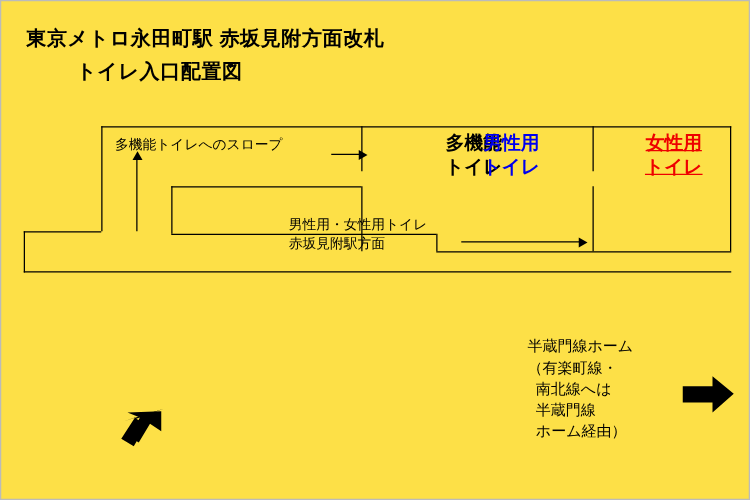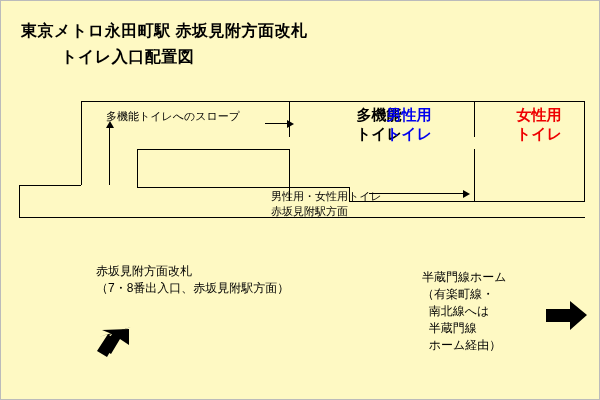--- a/index.html
+++ b/index.html
@@ -13,21 +13,21 @@
     font-family: "Liberation Sans", sans-serif;
     color: #000000;
     overflow: hidden;
   }
   #page {
     position: relative;
     width: 600px;
     height: 400px;
     border: 1px solid #bbbbbb;
     box-sizing: border-box;
-    background: #fef9c3;
+    background: #fde047;
   }
 
   
   .title-line {
     position: absolute;
     font-size: 16px;
     font-weight: bold;
     letter-spacing: 0.5px;
     white-space: nowrap;
     color: #000;
@@ -53,21 +53,21 @@
   
   .room-label {
     position: absolute;
     font-size: 15px;
     font-weight: bold;
     line-height: 19px;
     white-space: nowrap;
     text-align: center;
   }
   .blue { color: #0000ee; }
-  .red  { color: #ee0000; }
+  .red  { color: #ee0000; text-decoration: underline; }
 
   
   .note {
     position: absolute;
     font-size: 11px;
     line-height: 15px;
     white-space: nowrap;
     color: #000;
   }
 
@@ -143,40 +143,38 @@
     </div>
     <div class="room-label blue" style="left:330px; top:12px; width:120px;">
       <span>男性用</span><br>
       <span>トイレ</span>
     </div>
     <div class="room-label red" style="left:470px; top:12px; width:100px;">
       <span>女性用</span><br>
       <span>トイレ</span>
     </div>
 
-    <div class="note" style="left:87px; top:16px;text-align:right;">多機能トイレへのスロープ</div>
+    <div class="note" style="left:73px; top:16px;text-align:right;">多機能トイレへのスロープ</div>
 
     <div class="ln h" style="left:246px; top:30px; width:24px;"></div>
     <div class="arrow-r" style="left:268px; top:27px;"></div>
 
     <div class="ln v" style="left:90px; top:34px; height:58px;"></div>
     <div class="arrow-u" style="left:87px; top:28px;"></div>
 
-    <div class="note" style="left:212px; top:96px;margin-left:40px;">
+    <div class="note" style="left:212px; top:80px;">
       <span>男性用・女性用トイレ</span><br>
       <span>赤坂見附駅方面</span>
     </div>
 
     <div class="ln h" style="left:350px; top:100px; width:96px;"></div>
     <div class="arrow-r" style="left:444px; top:97px;"></div>
 
   </div>
 
-  <div class="caption" id="cap-left">赤坂見附方面改札
-（7・8番出入口、赤坂見附駅方面）</div>
   <div class="caption" id="cap-right">半蔵門線ホーム
 （有楽町線・
   南北線へは
   半蔵門線
   ホーム経由）</div>
 
   <div id="big-arrow-left">
     <svg width="44" height="44" viewBox="0 0 44 44" aria-hidden="true">
       <polygon points="36,6 36,22 27,16 18,31 10,26 19,11 9,7" fill="#000000"></polygon>
       <polygon points="38,4 16,12 24,17 14,34 4,28 15,11 6,14" fill="#000000"></polygon>

